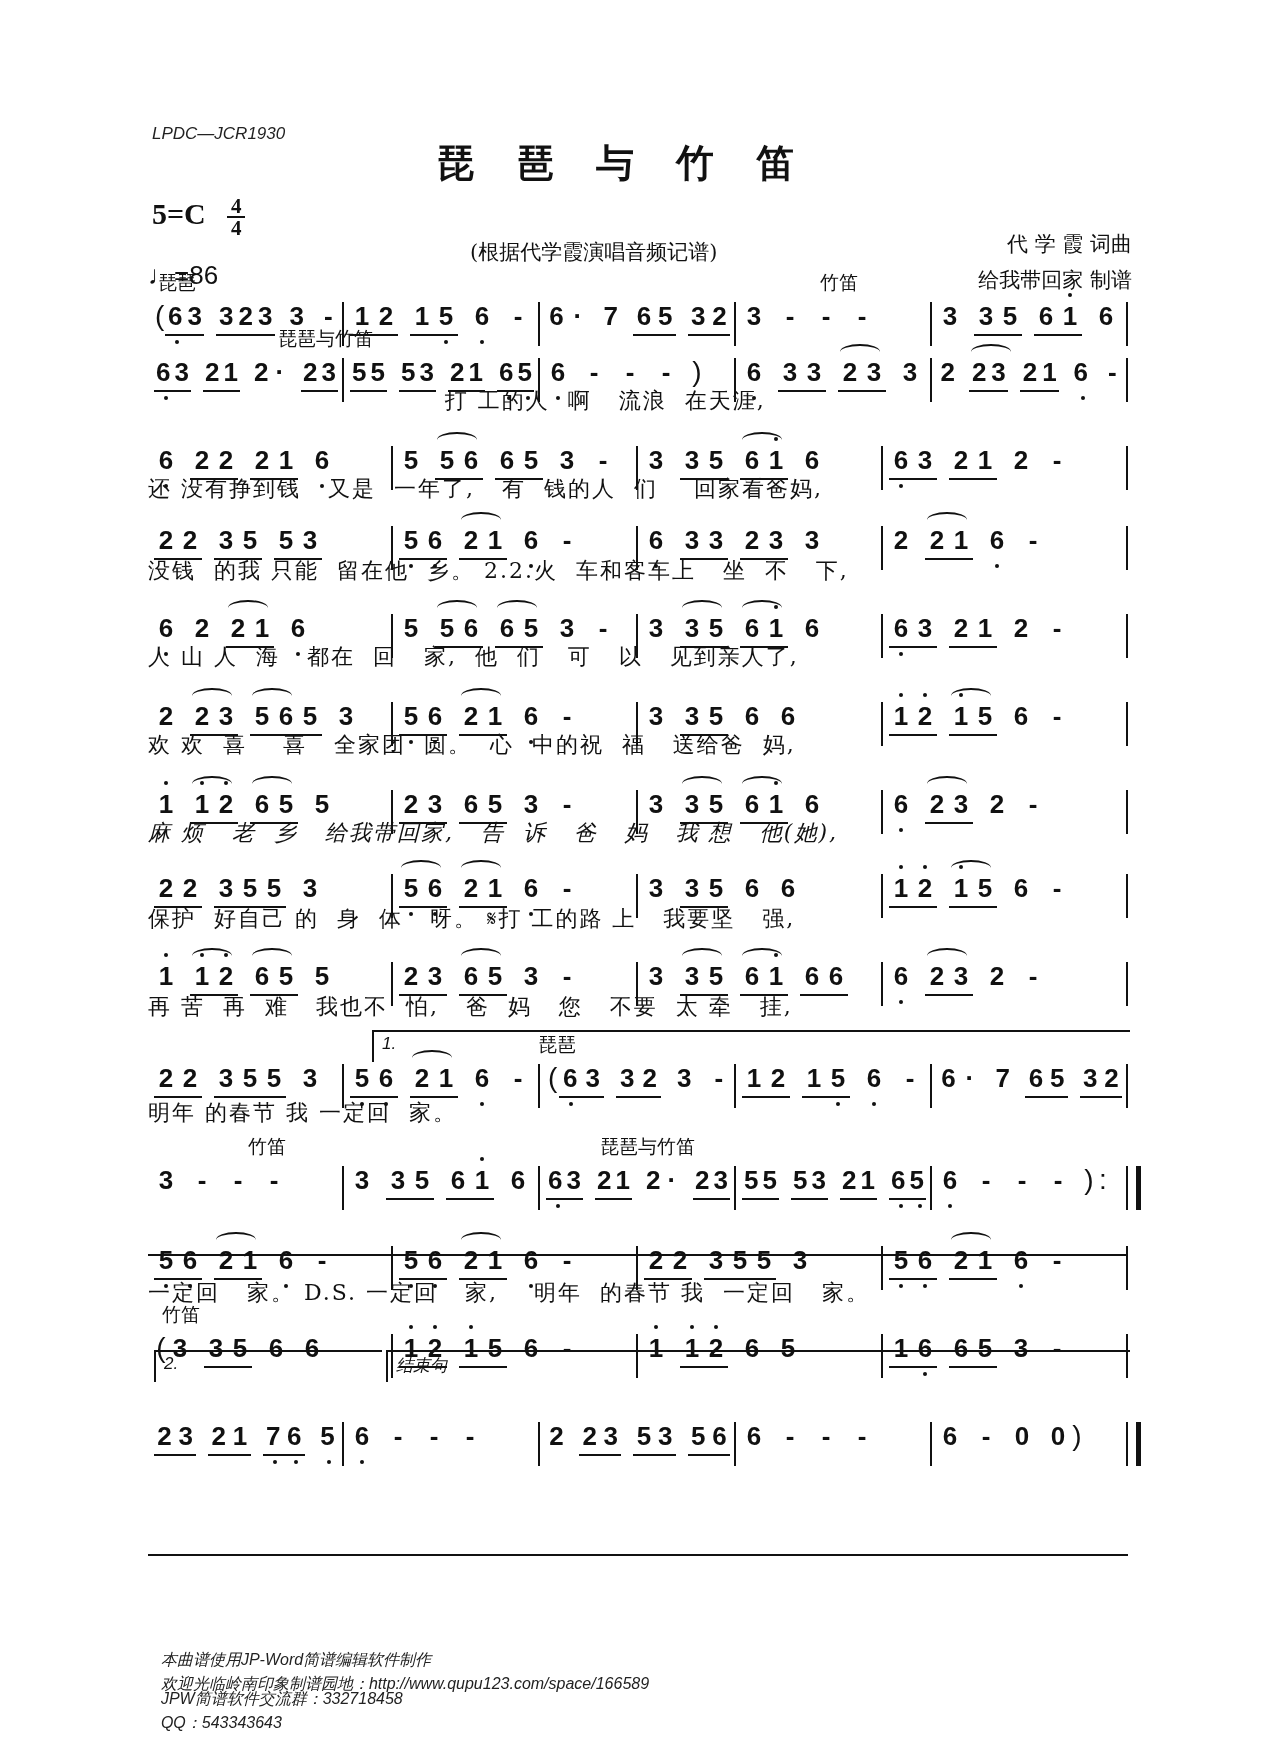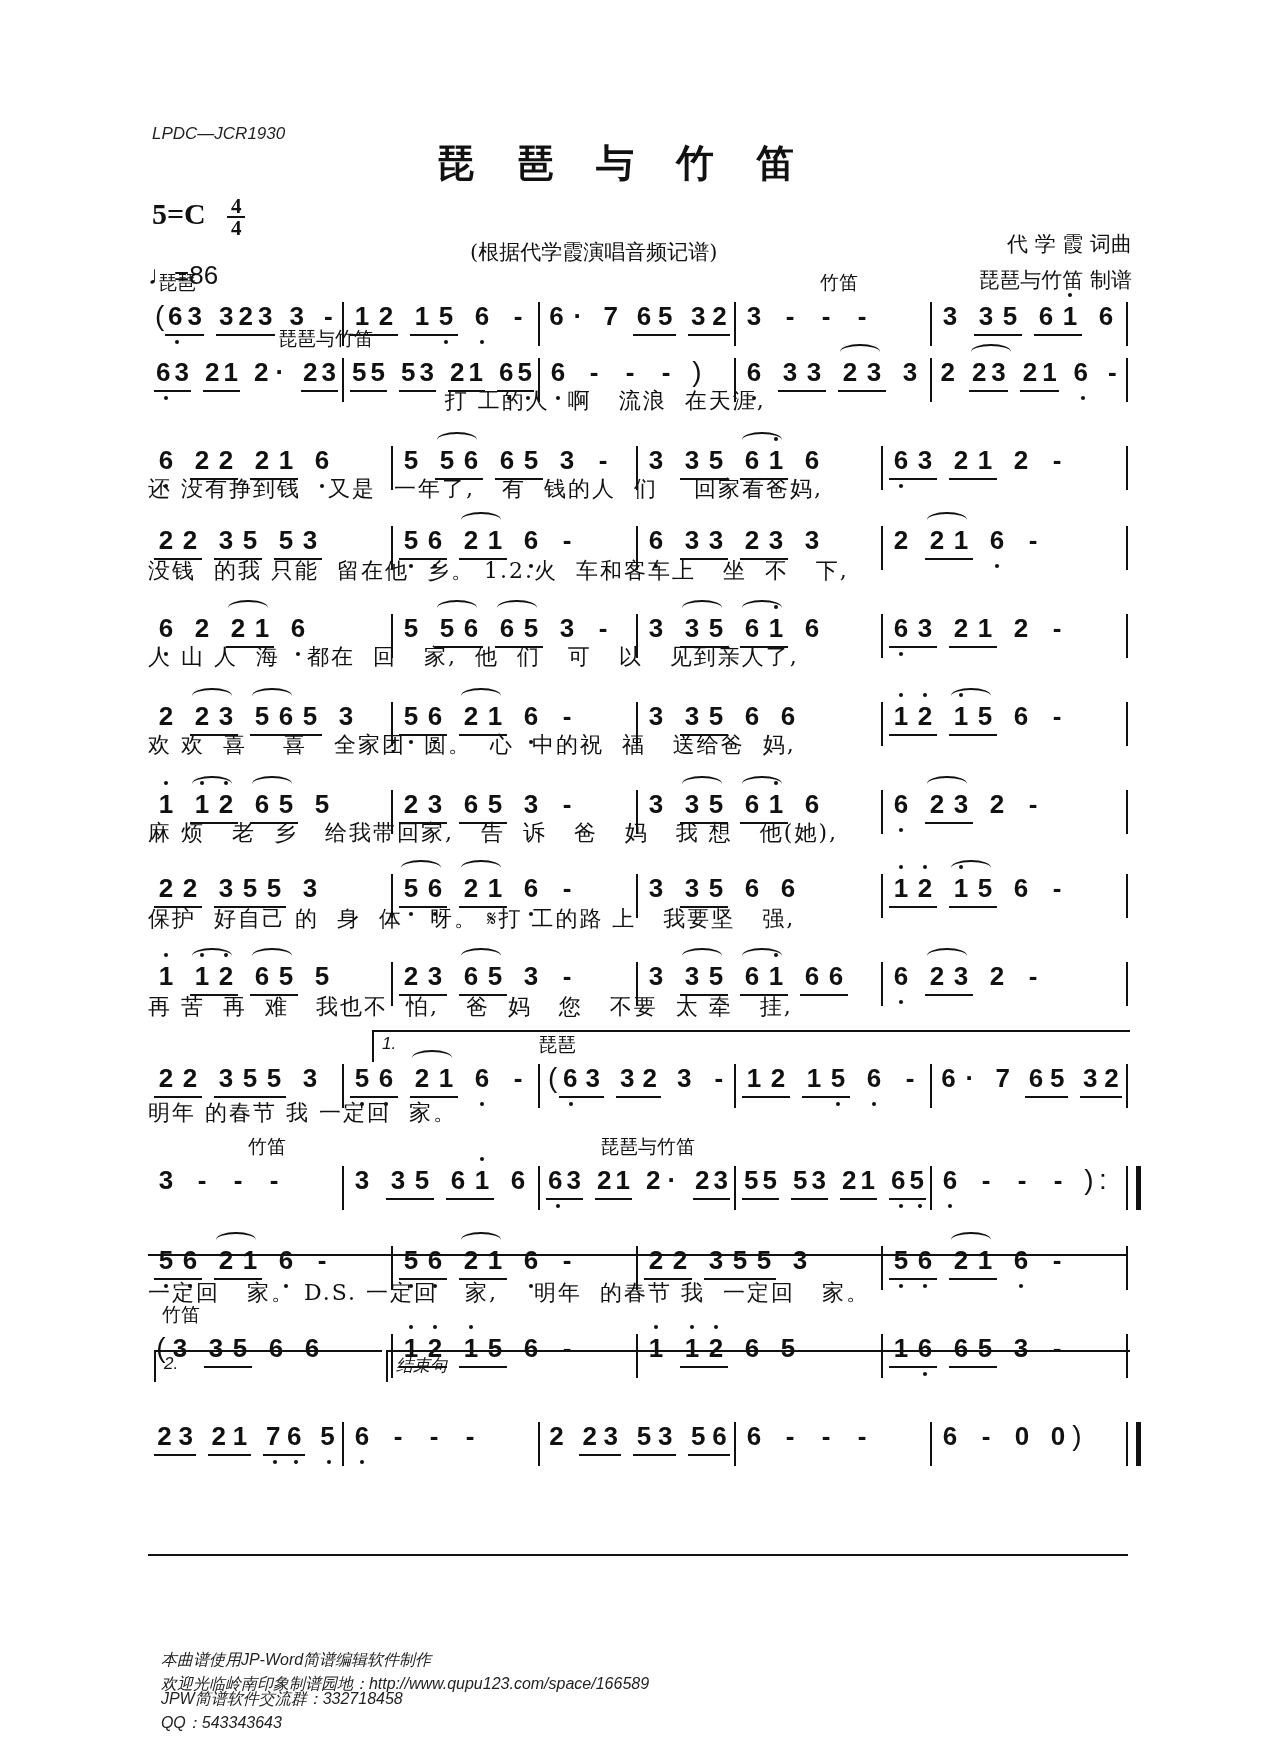--- a/index.html
+++ b/index.html
@@ -48,21 +48,21 @@
     <span class="bar"></span>
     <span>4</span>
   </span>
 </div>
 <div class="abs tempo">
   <span>♩</span><span>=86</span>
 </div>
 <div class="abs subtitle">(根据代学霞演唱音频记谱)</div>
 <div class="abs credit">
   <div>代 学 霞 词曲</div>
-  <div>琵琶与竹笛 制谱</div>
+  <div>给我带回家 制谱</div>
 </div>
 
 <div id="score">
     <div class="row" style="top: 296px;">
       <div class="measure" style="left: 6px; width: 184px;">
         <span class="note paren">(</span>
         <span class="note">6<i class="dot-dn"></i><i class="ul1"></i></span>
         <span class="note">3<i class="ul1"></i></span>
         <span class="note gap">3<i class="ul1"></i></span>
         <span class="note">2<i class="ul1"></i></span>
@@ -232,21 +232,21 @@
       <div class="bl" style="left: 733px;"></div>
       <div class="measure" style="left: 741px; width: 233px;">
         <span class="note">2</span>
         <span class="note gap">2<i class="ul1"></i><i class="slur"></i></span>
         <span class="note">1<i class="ul1"></i></span>
         <span class="note gap">6<i class="dot-dn"></i></span>
         <span class="note gap">-</span>
       </div>
       <div class="bl" style="left: 978px;"></div>
     </div>
-    <div class="lyr" style="top: 556px;">没钱  的我 只能  留在他  乡。 1.2.火  车和客车上   坐  不   下,</div>
+    <div class="lyr" style="top: 556px;">没钱  的我 只能  留在他  乡。 2.2.火  车和客车上   坐  不   下,</div>
     <div class="row" style="top: 608px;">
       <div class="measure" style="left: 6px; width: 233px;">
         <span class="note">6<i class="dot-dn"></i></span>
         <span class="note gap">2</span>
         <span class="note gap">2<i class="ul1"></i><i class="slur"></i></span>
         <span class="note">1<i class="ul1"></i></span>
         <span class="note gap">6<i class="dot-dn"></i></span>
       </div>
       <div class="bl" style="left: 243px;"></div>
       <div class="measure" style="left: 251px; width: 233px;">
@@ -348,21 +348,21 @@
       <div class="bl" style="left: 733px;"></div>
       <div class="measure" style="left: 741px; width: 233px;">
         <span class="note">6<i class="dot-dn"></i></span>
         <span class="note gap">2<i class="ul1"></i><i class="slur"></i></span>
         <span class="note">3<i class="ul1"></i></span>
         <span class="note gap">2</span>
         <span class="note gap">-</span>
       </div>
       <div class="bl" style="left: 978px;"></div>
     </div>
-    <div class="lyr" style="top: 818px;">麻 烦   老  乡   给我带回家,   告  诉   爸   妈   我 想   他(她),</div>
+    <div class="lyr" style="top: 818px; font-style: italic;">麻 烦   老  乡   给我带回家,   告  诉   爸   妈   我 想   他(她),</div>
     <div class="row" style="top: 868px;">
       <div class="measure" style="left: 6px; width: 233px;">
         <span class="note">2<i class="ul1"></i></span>
         <span class="note">2<i class="ul1"></i></span>
         <span class="note gap">3<i class="ul1"></i></span>
         <span class="note">5<i class="ul1"></i></span>
         <span class="note">5<i class="ul1"></i></span>
         <span class="note gap">3</span>
       </div>
       <div class="bl" style="left: 243px;"></div>

